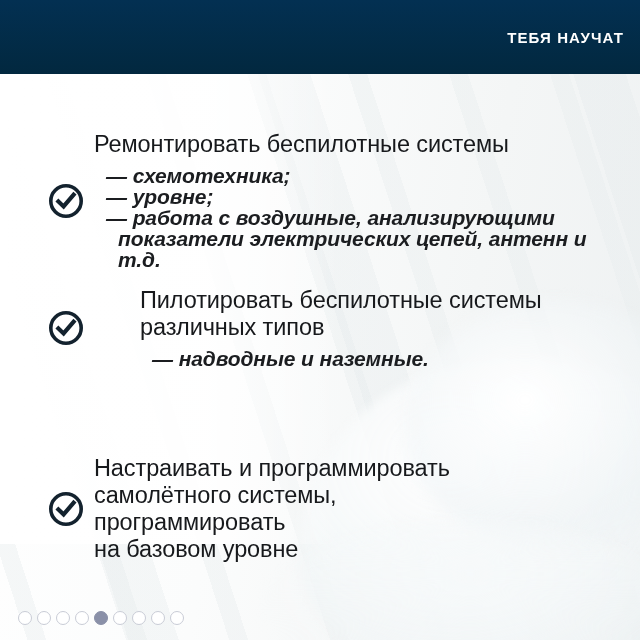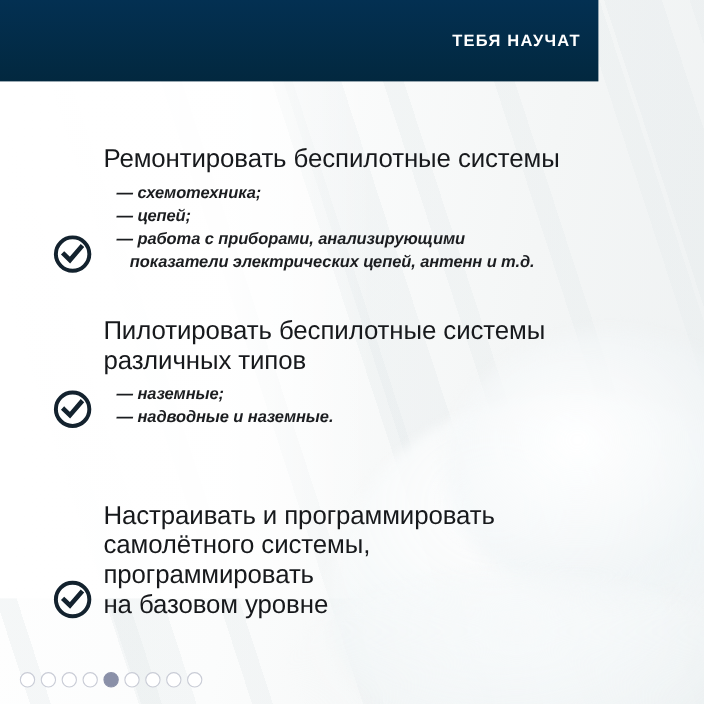--- a/index.html
+++ b/index.html
@@ -91,21 +91,21 @@
     position: absolute;
     left: 0; top: 74px;
     width: 340px; height: 470px;
     background: linear-gradient(90deg, #ffffff 0%, rgba(255,255,255,.92) 60%, rgba(255,255,255,0) 100%);
   }
 
   
   .header {
     position: absolute;
     left: 0; top: 0;
-    width: 544px;
+    width: 640px;
     height: 74px;
     background: linear-gradient(180deg, #033052 0%, #02283f 100%);
     display: flex;
     align-items: center;
     justify-content: flex-end;
     text-align: right;
   }
   .header-title {
     color: #ffffff;
     font-size: 15px;
@@ -120,24 +120,24 @@
     position: absolute;
     left: 0;
     top: 74px;
     width: 640px;
   }
   .block {
     position: absolute;
     left: 48px;
     width: 578px;
     display: flex;
-    align-items: flex-end;
+    align-items: center;
   }
   #block-0 { top: 56px; }
-  #block-1 { top: 212px; }
+  #block-1 { top: 212px; gap: 46px; }
   #block-2 { top: 380px; }
 
   .check-icon {
     flex: 0 0 auto;
     width: 36px;
     height: 36px;
     margin-right: 10px;
     margin-top: 1px;
   }
   .check-icon svg { display: block; width: 36px; height: 36px; }
@@ -152,21 +152,21 @@
     font-weight: 400;
     line-height: 27px;
     letter-spacing: -0.1px;
     white-space: pre-line;
   }
   .sub-list {
     margin-top: 7px;
   }
   .sub-item {
     color: #1b1d20;
-    font-size: 15px;
+    font-size: 21px;
     font-style: italic;
     font-weight: 600;
     line-height: 21px;
     letter-spacing: -0.1px;
     white-space: pre-line;
     padding-left: 12px;
     text-indent: -12px;
     margin-left: 12px;
   }
 
@@ -214,39 +214,38 @@
       <span class="check-icon">
         <svg viewBox="0 0 36 36" xmlns="http://www.w3.org/2000/svg">
           <circle cx="18" cy="18" r="15.2" fill="none" stroke="#13222e" stroke-width="3.6"></circle>
           <path d="M10.4 18.4 L15.6 23.4 L25.6 11.8" fill="none" stroke="#13222e" stroke-width="4.2" stroke-linecap="square" stroke-linejoin="miter"></path>
         </svg>
       </span>
       <div class="block-body">
         <div class="block-heading">Ремонтировать беспилотные системы</div>
         <div class="sub-list">
           <div class="sub-item">— схемотехника;</div>
-          <div class="sub-item">— цепей;</div>
-          <div class="sub-item">— работа с приборами, анализирующими
+          <div class="sub-item">— уровне;</div>
+          <div class="sub-item">— работа с воздушные, анализирующими
 показатели электрических цепей, антенн и т.д.</div>
         </div>
       </div>
     </div>
 
     <div class="block" id="block-1">
       <span class="check-icon">
         <svg viewBox="0 0 36 36" xmlns="http://www.w3.org/2000/svg">
           <circle cx="18" cy="18" r="15.2" fill="none" stroke="#13222e" stroke-width="3.6"></circle>
           <path d="M10.4 18.4 L15.6 23.4 L25.6 11.8" fill="none" stroke="#13222e" stroke-width="4.2" stroke-linecap="square" stroke-linejoin="miter"></path>
         </svg>
       </span>
       <div class="block-body">
         <div class="block-heading">Пилотировать беспилотные системы
 различных типов</div>
         <div class="sub-list">
-          <div class="sub-item">— наземные;</div>
           <div class="sub-item">— надводные и наземные.</div>
         </div>
       </div>
     </div>
 
     <div class="block" id="block-2">
       <span class="check-icon">
         <svg viewBox="0 0 36 36" xmlns="http://www.w3.org/2000/svg">
           <circle cx="18" cy="18" r="15.2" fill="none" stroke="#13222e" stroke-width="3.6"></circle>
           <path d="M10.4 18.4 L15.6 23.4 L25.6 11.8" fill="none" stroke="#13222e" stroke-width="4.2" stroke-linecap="square" stroke-linejoin="miter"></path>

